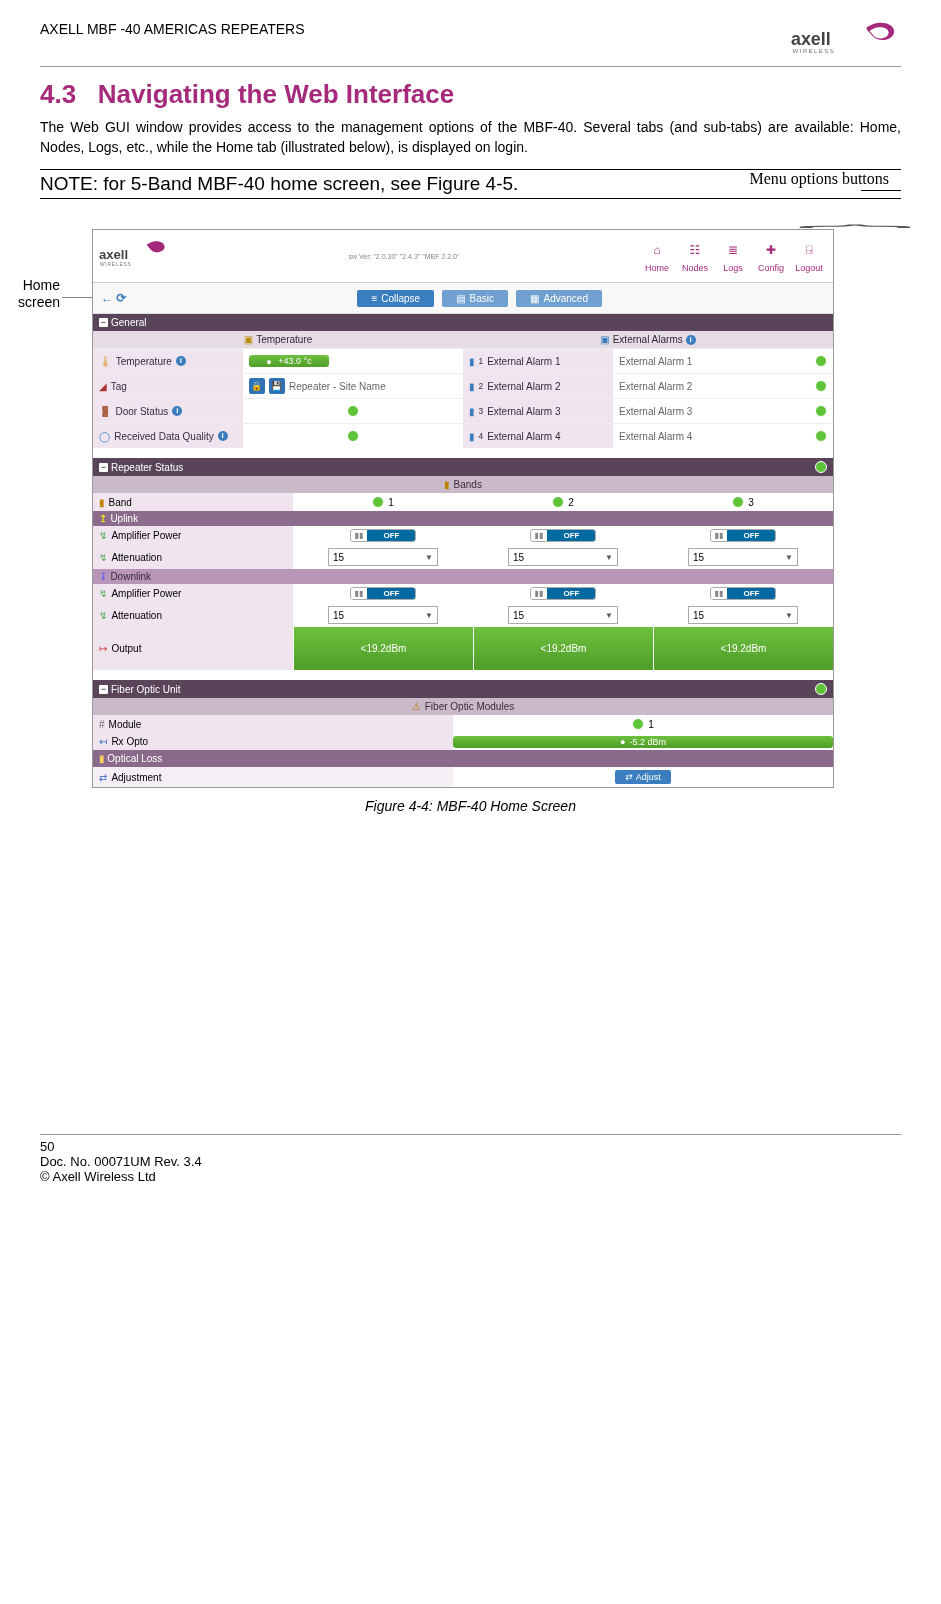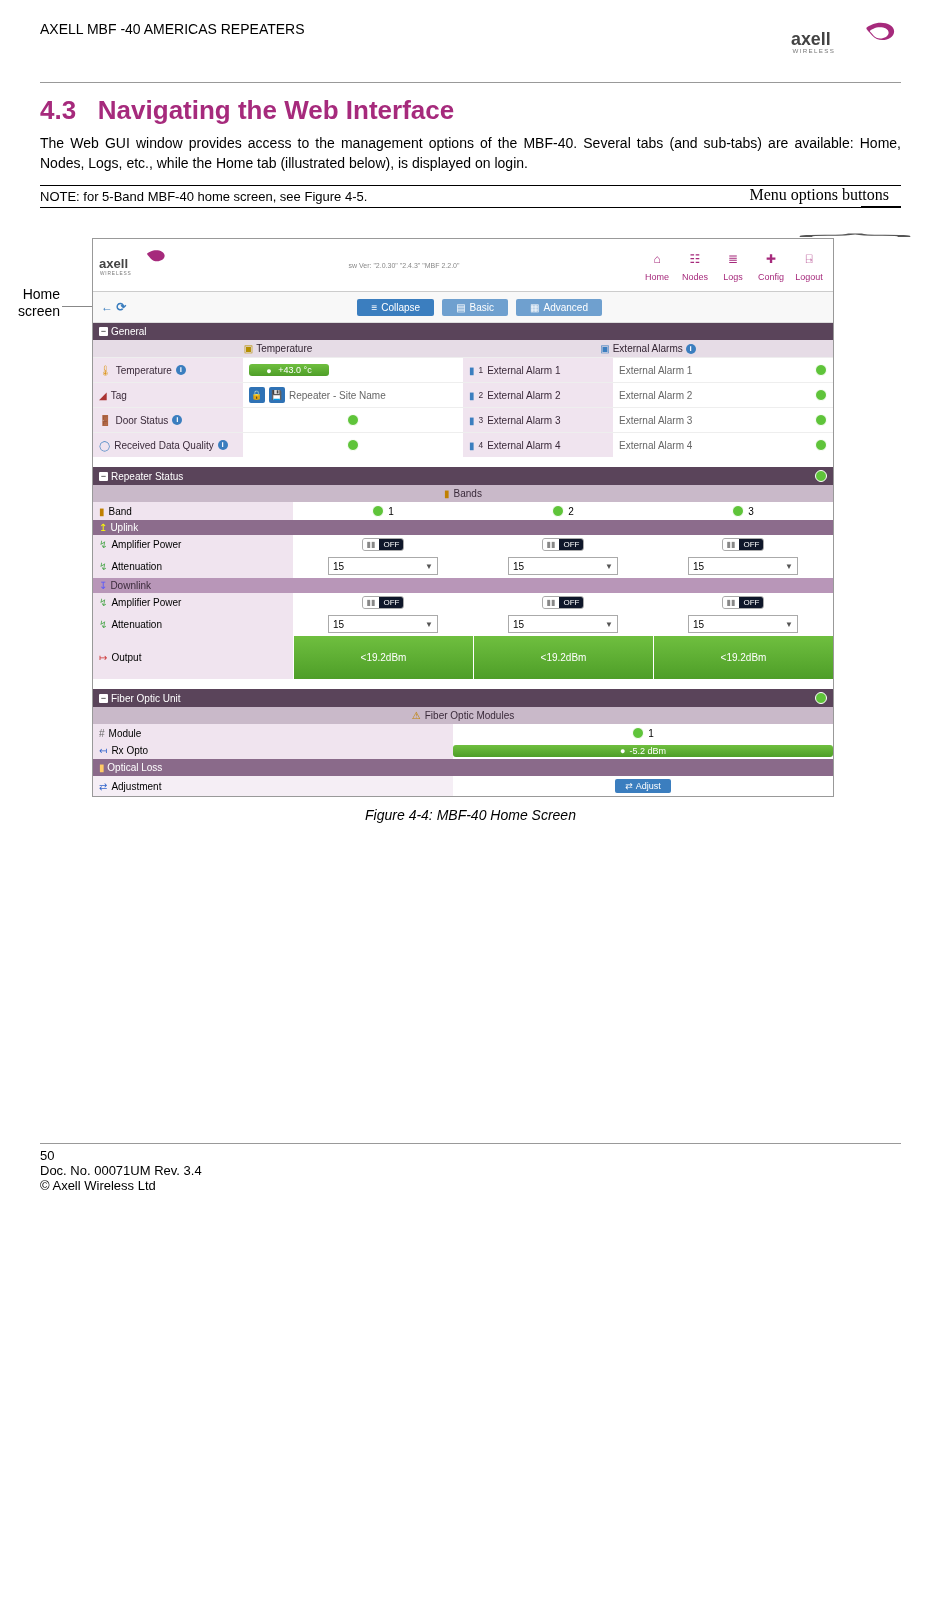--- a/index.html
+++ b/index.html
@@ -9,21 +9,21 @@
     font-size: 14px;
     color: #000;
     width: 861px;
     background: #fff;
   }
   .header-row {
     display: flex;
     justify-content: space-between;
     align-items: flex-start;
     border-bottom: 1px solid #999;
-    padding-bottom: 24px;
+    padding-bottom: 8px;
   }
   .header-text {
     font-size: 14px;
     line-height: 1.4;
   }
   .logo {
     display: flex;
     align-items: center;
   }
   .logo svg {
@@ -41,21 +41,21 @@
     font-size: 14px;
     text-align: justify;
     text-justify: inter-word;
     margin: 6px 0 12px 0;
     line-height: 1.4;
   }
   .note-line {
     border-top: 1px solid #000;
     border-bottom: 1px solid #000;
     padding: 3px 0;
-    font-size: 13px;
+    font-size: 19px;
     display: flex;
     justify-content: space-between;
     align-items: center;
   }
   .menu-label {
     font-family: "Times New Roman", serif;
     font-size: 16px;
     text-align: right;
     margin-top: -2px;
     margin-right: 60px;
@@ -248,21 +248,21 @@
   .band-lbl { background:#f0e4ef; padding:3px 6px; display:flex; align-items:center; gap:4px;}
   .band-cell { background:#fff; display:flex; align-items:center; justify-content:center; padding:3px 6px; gap:4px;}
   .updown-hdr {
     background:#8c6c8c; color:#fff; padding:2px 6px; font-size:10px; display:flex; align-items:center; gap:3px;
   }
   .updown-hdr.down { background:#b896b8; color:#3a2a3a;}
   .off-switch {
     display:inline-flex; align-items:center; background:#ddd; border-radius:3px; overflow:hidden; font-size:8px; border:1px solid #aaa;
   }
   .off-switch .knob { background:#fff; padding:1px 4px; color:#888;}
-  .off-switch .offt { background:#0f172a; color:#fff; padding:1px 4px; }
+  .off-switch .offt { background:#0369a1; color:#fff; padding:1px 16px;font-weight:bold; }
   .sel {
     width:100px; height:16px; border:1px solid #aaa; background:#fff; display:flex; justify-content:space-between; align-items:center; padding:0 4px; font-size:10px;
   }
   .sel .ar { font-size:8px; color:#555;}
   .out-row { display:grid; grid-template-columns:200px 1fr 1fr 1fr;}
   .out-lbl { background:#f0e4ef; padding:3px 6px; display:flex; align-items:center; gap:4px;}
   .out-cell { background: linear-gradient(#6fbf3f,#4e9e28); color:#fff; text-align:center; padding:16px 0; border-left:1px solid #fff;}
   .fo-row { display:grid; grid-template-columns:360px 1fr;}
   .fo-lbl { background:#f0e4ef; padding:3px 6px; display:flex; align-items:center; gap:4px;}
   .fo-cell { background:#fff; display:flex; align-items:center; justify-content:center; padding:3px 6px; gap:4px;}

